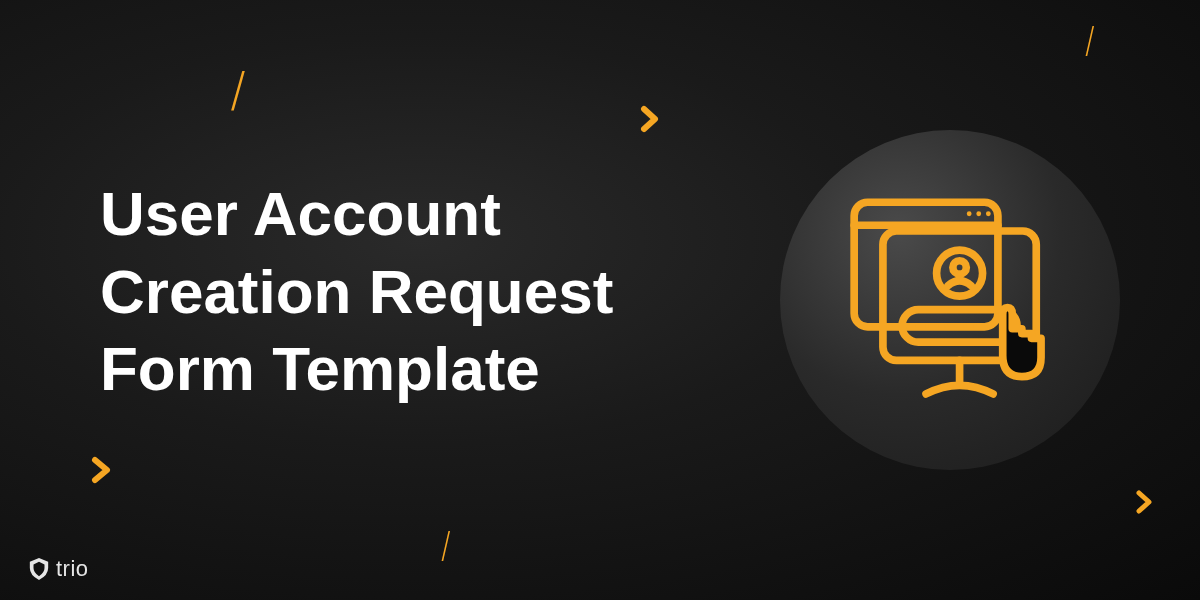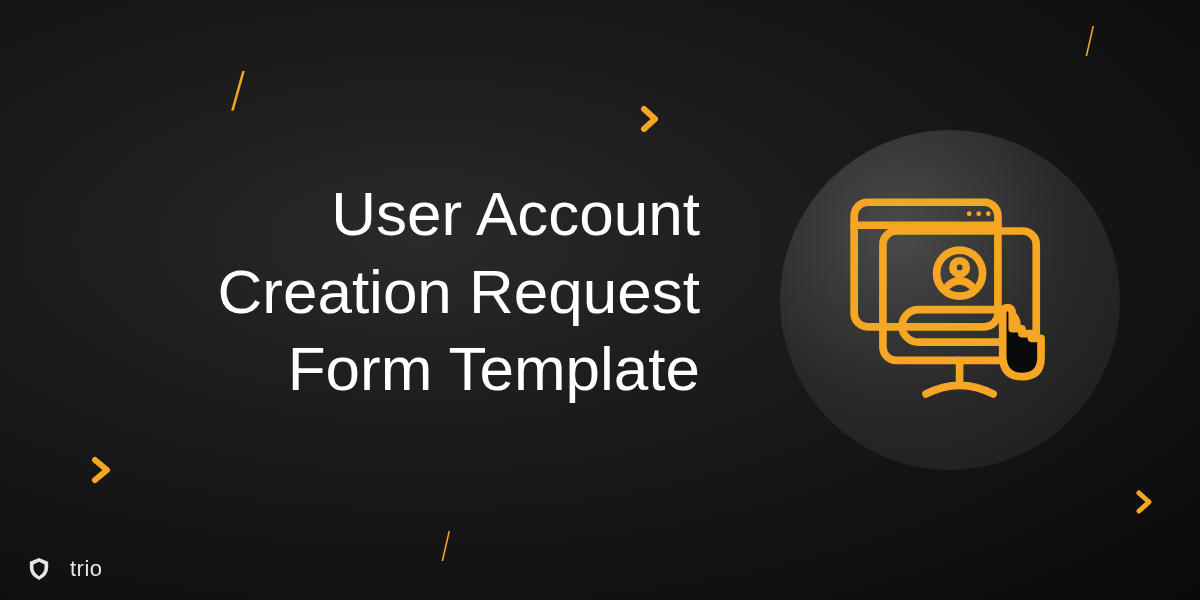--- a/index.html
+++ b/index.html
@@ -10,24 +10,23 @@
       font-family: 'Segoe UI', Arial, sans-serif;
       position: relative;
       overflow: hidden;
     }
     .title {
       position: absolute;
       left: 100px;
       top: 175px;
       color: #ffffff;
       font-size: 62px;
-      font-weight: 400;
+      font-weight: 700;
       line-height: 1.25;
       max-width: 600px;
-      text-align: right;
     }
     .circle {
       position: absolute;
       right: 80px;
       top: 130px;
       width: 340px;
       height: 340px;
       border-radius: 50%;
       background: radial-gradient(circle at 35% 30%, #4a4a4a 0%, #2a2a2a 50%, #1a1a1a 100%);
       display: flex;
@@ -49,21 +48,21 @@
     .chevron { position: absolute; }
     .chevron-1 { left: 640px; top: 105px; }
     .chevron-2 { left: 90px; bottom: 115px; }
     .chevron-3 { right: 45px; bottom: 85px; }
     .logo {
       position: absolute;
       left: 28px;
       bottom: 18px;
       display: flex;
       align-items: center;
-      gap: 20px;
+      gap: 6px;
     }
     .logo-shield { width: 22px; height: 24px; }
     .logo-text {
       color: #e5e5e5;
       font-size: 22px;
       font-weight: 400;
       letter-spacing: 0.5px;
     }
   </style>
 </head>

